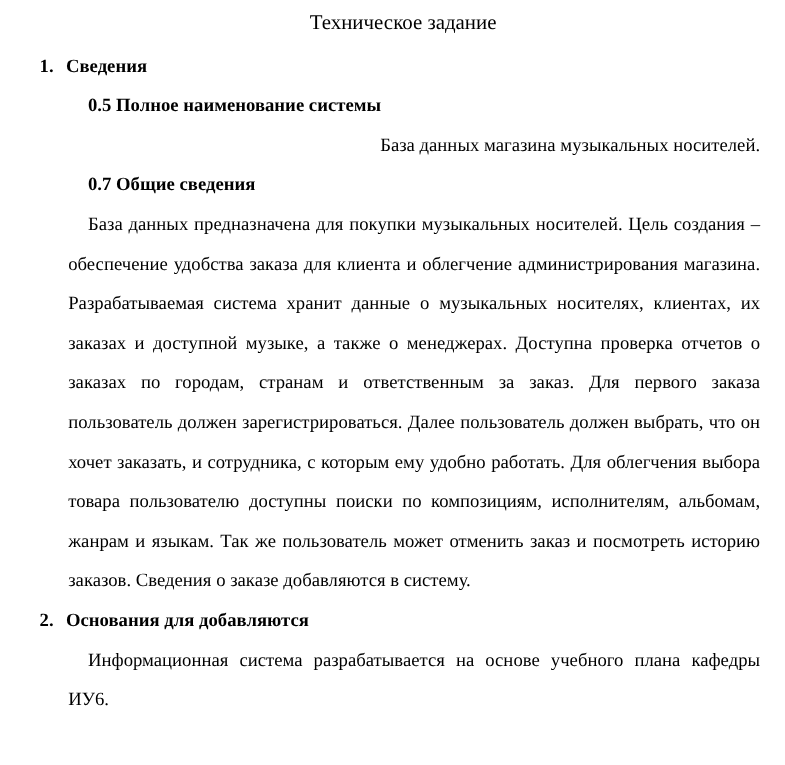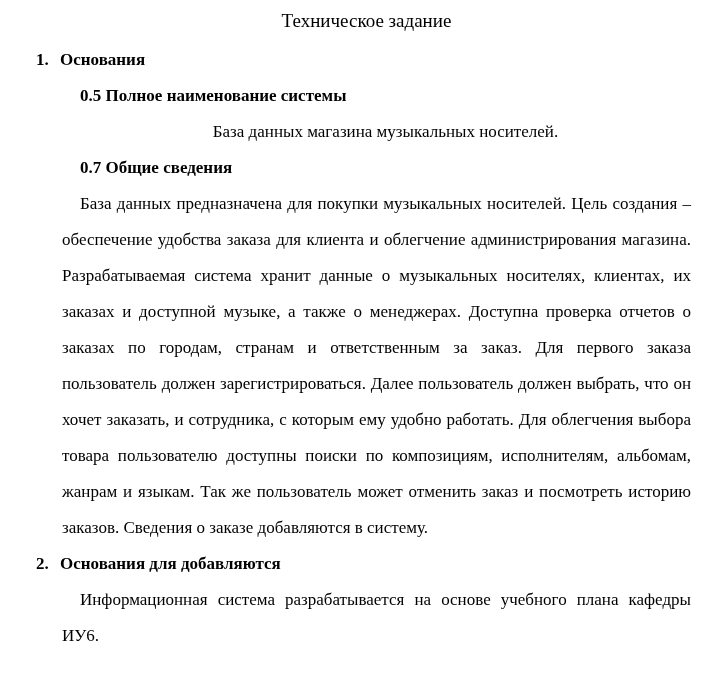--- a/index.html
+++ b/index.html
@@ -41,33 +41,33 @@
   .subheading {
     font-weight: bold;
     text-indent: 18px;
   }
   .para {
     margin: 0;
     text-indent: 18px;
     text-align: justify;
   }
   .para.single {
-    text-align: center;
+    text-align: right;
   }
 </style>
 </head>
 <body>
 
 <div class="doc">
 
   <h1 class="doc-title">Техническое задание</h1>
 
   <div class="section">
     <div class="section-heading">
-      <span class="num">1.</span><span>Основания</span>
+      <span class="num">1.</span><span>Сведения</span>
     </div>
 
     <div class="subheading">0.5 Полное наименование системы</div>
 
     <p class="para single">База данных магазина музыкальных носителей.</p>
 
     <div class="subheading">0.7 Общие сведения</div>
 
     <p class="para">База данных предназначена для покупки музыкальных носителей. Цель создания – обеспечение удобства заказа для клиента и облегчение администрирования магазина. Разрабатываемая система хранит данные о музыкальных носителях, клиентах, их заказах и доступной музыке, а также о менеджерах. Доступна проверка отчетов о заказах по городам, странам и ответственным за заказ. Для первого заказа пользователь должен зарегистрироваться. Далее пользователь должен выбрать, что он хочет заказать, и сотрудника, с которым ему удобно работать. Для облегчения выбора товара пользователю доступны поиски по композициям, исполнителям, альбомам, жанрам и языкам. Так же пользователь может отменить заказ и посмотреть историю заказов. Сведения о заказе добавляются в систему.</p>
   </div>

